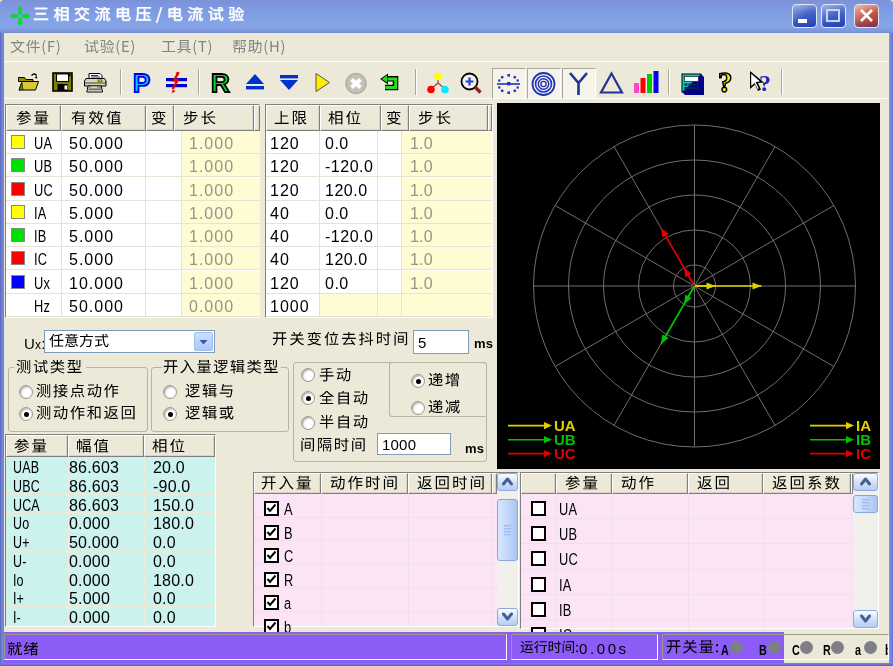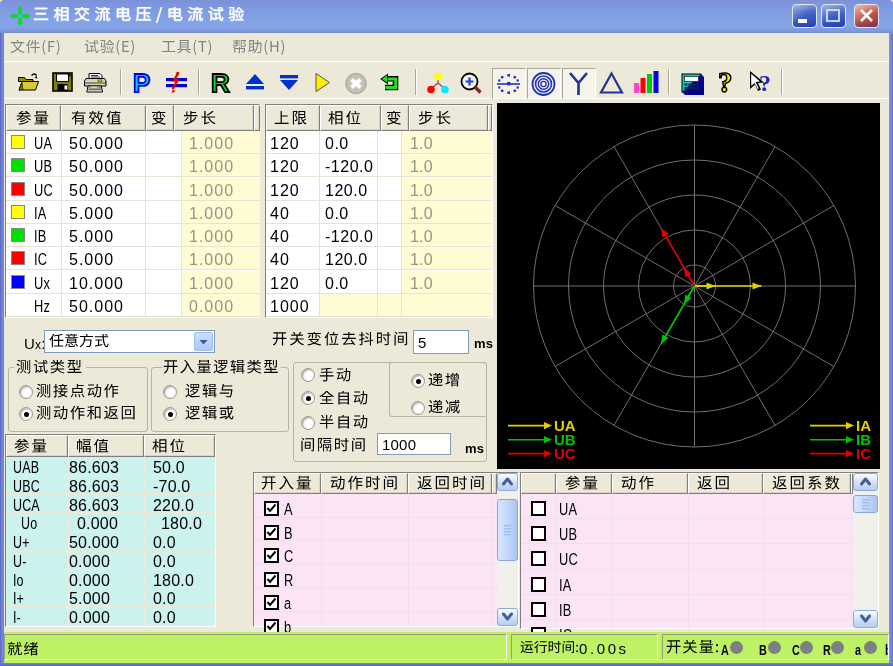--- a/index.html
+++ b/index.html
@@ -495,36 +495,36 @@
           </svg></div>
       </div>
  <div class="hcell" style="left:138px;top:0;width:71px;height:22px">
         <div class="hc" style="left:7px;transform:none;top:3px"><svg class="t" width="36" height="18" viewBox="0 -12.4 36 18">
             <path d="M8.5 -7.3H13.2V-4.7H8.5ZM8.5 -8.4V-11.0H13.2V-8.4ZM8.5 -3.6H13.2V-0.9H8.5ZM7.3 -12.1V1.1H8.5V0.2H13.2V1.1H14.4V-12.1ZM3.3 -13.0V-9.7H0.8V-8.6H3.2C2.6 -6.4 1.5 -4.0 0.4 -2.7C0.6 -2.4 0.9 -2.0 1.1 -1.7C1.9 -2.7 2.7 -4.4 3.3 -6.2V1.2H4.4V-5.9C5.0 -5.1 5.7 -4.1 6.0 -3.6L6.7 -4.6C6.4 -5.0 5.0 -6.6 4.4 -7.2V-8.6H6.7V-9.7H4.4V-13.0Z M23.2 -10.2V-9.1H31.7V-10.2ZM24.2 -7.9C24.7 -5.7 25.2 -2.9 25.3 -1.2L26.4 -1.6C26.3 -3.2 25.8 -6.0 25.3 -8.1ZM26.3 -12.8C26.6 -12.1 26.9 -11.0 27.1 -10.4L28.2 -10.7C28.1 -11.4 27.7 -12.4 27.4 -13.1ZM22.6 -0.5V0.6H32.3V-0.5H29.1C29.7 -2.6 30.3 -5.7 30.7 -8.0L29.5 -8.2C29.2 -5.9 28.6 -2.6 28.0 -0.5ZM21.9 -13.0C21.1 -10.6 19.6 -8.3 18.1 -6.8C18.3 -6.5 18.6 -5.9 18.8 -5.6C19.3 -6.2 19.8 -6.8 20.3 -7.5V1.2H21.5V-9.3C22.1 -10.4 22.6 -11.5 23.0 -12.6Z" fill="#000000"></path>
           </svg></div>
       </div>
  <div class="cell" style="left:0;top:22.00px;width:209px;height:18.78px">
         <div style="position:absolute;left:7px;top:2px;font-family:'Liberation Sans',sans-serif;font-size:16px;letter-spacing:0.2px;transform:scaleX(.78);transform-origin:0 0">UAB</div>
         <div style="position:absolute;left:63px;top:2px;font-family:'Liberation Sans',sans-serif;font-size:16px;letter-spacing:0.2px;">86.603</div>
-        <div style="position:absolute;left:147px;top:2px;font-family:'Liberation Sans',sans-serif;font-size:16px;letter-spacing:0.2px;">50.0</div>
+        <div style="position:absolute;left:147px;top:2px;font-family:'Liberation Sans',sans-serif;font-size:16px;letter-spacing:0.2px;">20.0</div>
         <div style="position:absolute;left:0;top:17.78px;width:209px;height:1px;background:#f0ead8"></div>
       </div>
       <div class="cell" style="left:0;top:40.78px;width:209px;height:18.78px">
         <div style="position:absolute;left:7px;top:2px;font-family:'Liberation Sans',sans-serif;font-size:16px;letter-spacing:0.2px;transform:scaleX(.78);transform-origin:0 0">UBC</div>
         <div style="position:absolute;left:63px;top:2px;font-family:'Liberation Sans',sans-serif;font-size:16px;letter-spacing:0.2px;">86.603</div>
-        <div style="position:absolute;left:147px;top:2px;font-family:'Liberation Sans',sans-serif;font-size:16px;letter-spacing:0.2px;">-70.0</div>
+        <div style="position:absolute;left:147px;top:2px;font-family:'Liberation Sans',sans-serif;font-size:16px;letter-spacing:0.2px;">-90.0</div>
         <div style="position:absolute;left:0;top:17.78px;width:209px;height:1px;background:#f0ead8"></div>
       </div>
       <div class="cell" style="left:0;top:59.56px;width:209px;height:18.78px">
         <div style="position:absolute;left:7px;top:2px;font-family:'Liberation Sans',sans-serif;font-size:16px;letter-spacing:0.2px;transform:scaleX(.78);transform-origin:0 0">UCA</div>
         <div style="position:absolute;left:63px;top:2px;font-family:'Liberation Sans',sans-serif;font-size:16px;letter-spacing:0.2px;">86.603</div>
-        <div style="position:absolute;left:147px;top:2px;font-family:'Liberation Sans',sans-serif;font-size:16px;letter-spacing:0.2px;">220.0</div>
+        <div style="position:absolute;left:147px;top:2px;font-family:'Liberation Sans',sans-serif;font-size:16px;letter-spacing:0.2px;">150.0</div>
         <div style="position:absolute;left:0;top:17.78px;width:209px;height:1px;background:#f0ead8"></div>
       </div>
-      <div class="cell" style="left:8px;top:78.34px;width:225px;height:18.78px">
+      <div class="cell" style="left:0;top:78.34px;width:225px;height:18.78px">
         <div style="position:absolute;left:7px;top:2px;font-family:'Liberation Sans',sans-serif;font-size:16px;letter-spacing:0.2px;transform:scaleX(.78);transform-origin:0 0">Uo</div>
         <div style="position:absolute;left:63px;top:2px;font-family:'Liberation Sans',sans-serif;font-size:16px;letter-spacing:0.2px;">0.000</div>
         <div style="position:absolute;left:147px;top:2px;font-family:'Liberation Sans',sans-serif;font-size:16px;letter-spacing:0.2px;">180.0</div>
         <div style="position:absolute;left:0;top:17.78px;width:209px;height:1px;background:#f0ead8"></div>
       </div>
       <div class="cell" style="left:0;top:97.12px;width:209px;height:18.78px">
         <div style="position:absolute;left:7px;top:2px;font-family:'Liberation Sans',sans-serif;font-size:16px;letter-spacing:0.2px;transform:scaleX(.78);transform-origin:0 0">U+</div>
         <div style="position:absolute;left:63px;top:2px;font-family:'Liberation Sans',sans-serif;font-size:16px;letter-spacing:0.2px;">50.000</div>
         <div style="position:absolute;left:147px;top:2px;font-family:'Liberation Sans',sans-serif;font-size:16px;letter-spacing:0.2px;">0.0</div>
         <div style="position:absolute;left:0;top:17.78px;width:209px;height:1px;background:#f0ead8"></div>
@@ -803,21 +803,21 @@
         <text x="359" y="327.6" font-family="Liberation Sans" font-size="15" font-weight="bold" fill="#e0d000">IA</text>
         <line x1="313" y1="336.7" x2="351" y2="336.7" stroke="#00c400" stroke-width="1.6"></line>
         <path d="M357 336.7 L349 333.09999999999997 L349 340.3 Z" fill="#00c400"></path>
         <text x="359" y="341.7" font-family="Liberation Sans" font-size="15" font-weight="bold" fill="#00c400">IB</text>
         <line x1="313" y1="350.6" x2="351" y2="350.6" stroke="#e00000" stroke-width="1.6"></line>
         <path d="M357 350.6 L349 347.0 L349 354.20000000000005 Z" fill="#e00000"></path>
         <text x="359" y="355.6" font-family="Liberation Sans" font-size="15" font-weight="bold" fill="#e00000">IC</text>
       </g>
 </svg>
 
-<div class="abs" style="left:4px;top:632px;width:885px;height:31px;background:#bef264">
+<div class="abs" style="left:4px;top:632px;width:780px;height:31px;background:#8b5cf6">
  <div class="abs" style="left:0;top:2px;width:503px;height:26px;border:1px solid;border-color:#9d9a84 #fff #fff #9d9a84">
   <div class="abs" style="left:2px;top:7px"><svg class="t" width="33" height="17" viewBox="0 -12.2 33 17">
             <path d="M2.7 -7.8H6.1V-5.9H2.7ZM11.0 -6.6V-0.8C11.0 0.2 11.1 0.4 11.4 0.6C11.6 0.8 12.0 0.9 12.3 0.9C12.5 0.9 13.1 0.9 13.3 0.9C13.6 0.9 14.0 0.8 14.2 0.7C14.4 0.6 14.6 0.4 14.7 0.1C14.8 -0.2 14.8 -1.0 14.9 -1.7C14.6 -1.8 14.2 -2.0 14.0 -2.2C13.9 -1.4 13.9 -0.8 13.9 -0.5C13.8 -0.3 13.8 -0.1 13.7 -0.1C13.6 -0.0 13.4 -0.0 13.2 -0.0C13.0 -0.0 12.7 -0.0 12.5 -0.0C12.4 -0.0 12.3 -0.0 12.2 -0.1C12.1 -0.2 12.1 -0.4 12.1 -0.7V-6.6ZM2.2 -4.2C1.9 -2.9 1.4 -1.7 0.8 -0.8C1.0 -0.7 1.4 -0.4 1.6 -0.2C2.2 -1.2 2.8 -2.6 3.1 -4.0ZM5.6 -4.0C6.1 -3.2 6.5 -2.0 6.7 -1.3L7.6 -1.7C7.4 -2.4 6.9 -3.5 6.4 -4.4ZM11.8 -11.7C12.4 -11.0 13.0 -10.0 13.3 -9.4L14.1 -9.9C13.8 -10.5 13.2 -11.5 12.5 -12.1ZM1.7 -8.7V-5.0H3.9V-0.0C3.9 0.1 3.9 0.2 3.7 0.2C3.6 0.2 3.1 0.2 2.5 0.2C2.7 0.4 2.8 0.8 2.9 1.1C3.7 1.1 4.2 1.1 4.5 1.0C4.9 0.8 5.0 0.5 5.0 0.0V-5.0H7.2V-8.7ZM3.4 -12.6C3.6 -12.1 3.9 -11.5 4.1 -11.0H0.8V-9.9H7.8V-11.0H5.3C5.1 -11.5 4.8 -12.3 4.5 -12.9ZM10.1 -12.8C10.1 -11.6 10.1 -10.3 10.0 -8.9H8.0V-7.8H9.9C9.7 -4.6 8.9 -1.4 6.7 0.6C7.0 0.7 7.3 1.0 7.5 1.2C9.9 -0.9 10.7 -4.4 11.0 -7.8H14.6V-8.9H11.1C11.2 -10.3 11.2 -11.6 11.2 -12.8Z M17.0 -0.8 17.2 0.3C18.6 -0.1 20.5 -0.6 22.2 -1.0L22.1 -2.0C20.2 -1.5 18.3 -1.1 17.0 -0.8ZM29.6 -12.0C29.3 -11.4 28.9 -10.8 28.5 -10.2V-11.0H26.5V-12.9H25.4V-11.0H22.9V-10.0H25.4V-8.1H22.1V-7.0H25.8C24.6 -6.0 23.2 -5.0 21.7 -4.4C21.9 -4.2 22.3 -3.7 22.5 -3.5C22.9 -3.7 23.4 -4.0 23.9 -4.3V1.2H25.0V0.6H28.9V1.1H30.1V-5.5H25.6C26.2 -6.0 26.8 -6.5 27.3 -7.0H31.0V-8.1H28.3C29.2 -9.1 30.0 -10.4 30.6 -11.7ZM26.5 -10.0H28.4C27.9 -9.3 27.4 -8.7 26.9 -8.1H26.5ZM25.0 -2.0H28.9V-0.4H25.0ZM25.0 -3.0V-4.5H28.9V-3.0ZM17.2 -6.5C17.5 -6.6 17.8 -6.7 19.8 -6.9C19.1 -5.9 18.4 -5.1 18.2 -4.8C17.7 -4.2 17.3 -3.8 17.0 -3.8C17.1 -3.5 17.3 -3.0 17.4 -2.8C17.6 -3.0 18.2 -3.1 21.7 -3.8C21.7 -4.1 21.7 -4.5 21.7 -4.8L18.9 -4.3C20.1 -5.6 21.3 -7.3 22.3 -9.0L21.4 -9.6C21.1 -9.0 20.7 -8.4 20.4 -7.9L18.3 -7.7C19.2 -9.0 20.1 -10.7 20.8 -12.3L19.7 -12.8C19.1 -11.0 18.1 -9.0 17.7 -8.5C17.4 -7.9 17.2 -7.6 16.9 -7.5C17.0 -7.2 17.2 -6.7 17.2 -6.5Z" fill="#000000"></path>
           </svg></div>
  </div>
  <div class="abs" style="left:507px;top:2px;width:147px;height:26px;border:1px solid;border-color:#9d9a84 #fff #fff #9d9a84">
   <div class="abs" style="left:8px;top:6px"><svg class="t" width="60" height="16" viewBox="0 -11.0 60 16">
             <path d="M5.2 -10.7V-9.7H12.2V-10.7ZM0.9 -10.2C1.8 -9.6 2.8 -8.8 3.4 -8.3L4.1 -9.1C3.5 -9.6 2.4 -10.3 1.6 -10.8ZM5.2 -1.6C5.6 -1.8 6.2 -1.9 11.4 -2.3L11.9 -1.3L12.8 -1.8C12.3 -2.8 11.2 -4.6 10.4 -6.0L9.5 -5.6C9.9 -4.9 10.4 -4.0 10.9 -3.2L6.3 -2.9C7.1 -3.9 7.8 -5.3 8.4 -6.6H13.2V-7.6H4.3V-6.6H7.1C6.6 -5.2 5.8 -3.9 5.6 -3.5C5.3 -3.0 5.1 -2.7 4.8 -2.7C4.9 -2.4 5.1 -1.9 5.2 -1.6ZM3.5 -6.8H0.6V-5.8H2.5V-1.4C1.9 -1.1 1.2 -0.5 0.5 0.2L1.2 1.2C1.9 0.2 2.6 -0.6 3.1 -0.6C3.4 -0.6 3.9 -0.1 4.4 0.2C5.4 0.8 6.5 1.0 8.2 1.0C9.7 1.0 12.1 0.9 13.0 0.8C13.0 0.5 13.2 0.0 13.3 -0.3C11.9 -0.1 9.8 -0.0 8.3 -0.0C6.7 -0.0 5.6 -0.1 4.6 -0.7C4.1 -1.0 3.8 -1.3 3.5 -1.4Z M19.8 -10.8V-9.8H26.6V-10.8ZM17.5 -11.6C16.8 -10.6 15.4 -9.4 14.3 -8.6C14.5 -8.4 14.8 -8.0 14.9 -7.8C16.1 -8.6 17.6 -10.0 18.5 -11.2ZM19.2 -7.0V-6.0H23.8V-0.2C23.8 -0.0 23.7 0.1 23.5 0.1C23.2 0.1 22.3 0.1 21.3 0.0C21.5 0.3 21.6 0.8 21.7 1.1C23.0 1.1 23.8 1.1 24.3 0.9C24.7 0.7 24.9 0.4 24.9 -0.2V-6.0H27.0V-7.0ZM18.0 -8.6C17.1 -7.1 15.6 -5.5 14.1 -4.4C14.4 -4.2 14.7 -3.8 14.9 -3.6C15.4 -4.0 15.9 -4.5 16.4 -5.0V1.1H17.5V-6.2C18.1 -6.8 18.6 -7.6 19.0 -8.3Z M34.1 -6.2C34.9 -5.2 35.8 -3.7 36.3 -2.9L37.2 -3.4C36.7 -4.2 35.7 -5.6 35.0 -6.7ZM32.1 -5.5V-2.4H29.7V-5.5ZM32.1 -6.5H29.7V-9.5H32.1ZM28.7 -10.4V-0.3H29.7V-1.5H33.0V-10.4ZM38.1 -11.5V-8.8H33.7V-7.8H38.1V-0.5C38.1 -0.2 38.0 -0.1 37.8 -0.1C37.5 -0.1 36.4 -0.1 35.4 -0.1C35.5 0.2 35.7 0.7 35.7 1.0C37.1 1.0 38.0 1.0 38.5 0.8C39.0 0.6 39.2 0.3 39.2 -0.5V-7.8H40.9V-8.8H39.2V-11.5Z M42.7 -8.5V1.1H43.7V-8.5ZM42.9 -10.9C43.5 -10.3 44.2 -9.4 44.5 -8.9L45.4 -9.4C45.1 -10.0 44.3 -10.8 43.7 -11.4ZM46.6 -4.1H49.9V-2.2H46.6ZM46.6 -6.8H49.9V-4.9H46.6ZM45.7 -7.6V-1.4H50.9V-7.6ZM46.3 -10.8V-9.8H52.9V-0.2C52.9 0.0 52.9 0.1 52.7 0.1C52.5 0.1 52.0 0.1 51.4 0.1C51.5 0.3 51.7 0.8 51.7 1.0C52.6 1.0 53.1 1.0 53.5 0.9C53.9 0.7 54.0 0.4 54.0 -0.2V-10.8Z M57.1 -5.4C57.6 -5.4 58.0 -5.8 58.0 -6.3C58.0 -6.9 57.6 -7.3 57.1 -7.3C56.6 -7.3 56.2 -6.9 56.2 -6.3C56.2 -5.8 56.6 -5.4 57.1 -5.4ZM57.1 0.2C57.6 0.2 58.0 -0.2 58.0 -0.8C58.0 -1.4 57.6 -1.7 57.1 -1.7C56.6 -1.7 56.2 -1.4 56.2 -0.8C56.2 -0.2 56.6 0.2 57.1 0.2Z" fill="#000000"></path>
           </svg></div>
   <div class="abs num" style="left:67px;top:5px;font-size:15px;letter-spacing:2.6px">0.00s</div>

